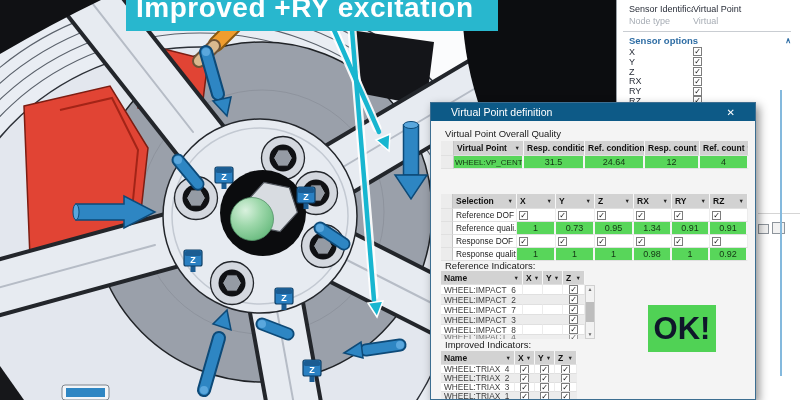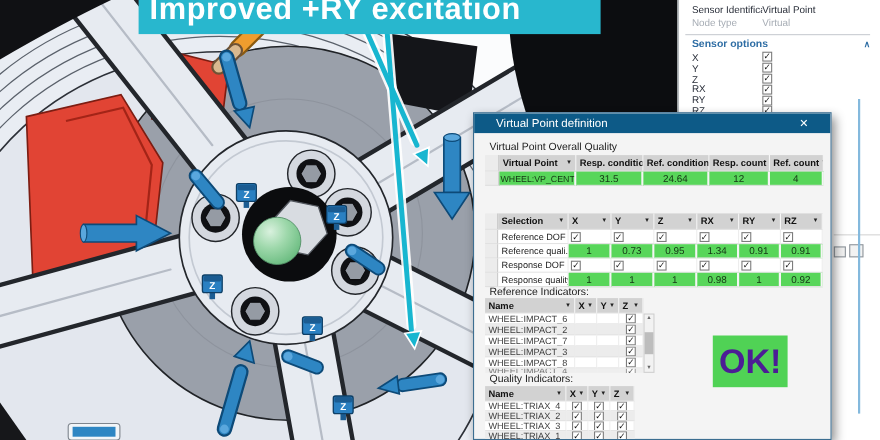--- a/index.html
+++ b/index.html
@@ -1,21 +1,21 @@
 <!DOCTYPE html>
 <html><head>
 <meta charset="utf-8">
 <style>
   html,body{margin:0;padding:0;background:#222;}
   #stage{position:relative;width:800px;height:400px;overflow:hidden;background:#fbfcfd;
          font-family:"Liberation Sans",sans-serif;}
   #scene{position:absolute;left:0;top:0;}
 
   
-  .banner{position:absolute;left:126px;top:0;width:420px;height:31px;background:#28b7ce;overflow:hidden;}
+  .banner{position:absolute;left:126px;top:0;width:372px;height:31px;background:#28b7ce;overflow:hidden;}
   .banner span{display:block;margin:-8px 0 0 10px;font-size:28px;font-weight:bold;color:#fff;letter-spacing:.5px;white-space:nowrap;}
 
   
   .panel{position:absolute;left:616px;top:0;width:184px;height:400px;background:#ffffff;
          border-left:1px solid #9aa0a6;box-sizing:border-box;}
   .p-row{display:flex;align-items:center;height:12px;padding-left:12px;font-size:9px;color:#2a2f3a;}
   .p-row.dim{color:#a7adb5;}
   .p-lab{width:64px;overflow:hidden;white-space:nowrap;}
   .p-val{white-space:nowrap;}
   .p-sep{border-top:1px solid #c9cdd2;margin:4px 0 2px 6px;width:168px;}
@@ -59,21 +59,21 @@
   #t1 .trow,.r13{height:13px;} #t1 .trow.hrow,#t2 .trow.hrow{height:15px;}
   #t2 .trow{height:13px;}
   #t3 .trow{height:10px;} #t3 .trow.hrow{height:14px;}
   #t4 .trow{height:9px;}  #t4 .trow.hrow{height:14px;}
   .sbar{position:absolute;left:154px;top:182px;width:10px;height:54px;background:#f2f2f2;border:1px solid #d0d0d0;
         box-sizing:border-box;display:flex;flex-direction:column;align-items:center;justify-content:space-between;}
   .sbar .sarr{font-size:5px;color:#666;line-height:7px;}
   .sthumb{width:8px;height:20px;background:#bdbdbd;}
 
   
-  .okbadge{position:absolute;left:648px;top:305px;width:68px;height:47px;background:#50d255;color:#4c1d95;
+  .okbadge{position:absolute;left:648px;top:305px;width:68px;height:47px;background:#50d255;color:#0f172a;
            font-size:31px;font-weight:bold;text-align:center;line-height:47px;}
   .watermark{position:absolute;left:645px;top:376px;width:148px;height:22px;background:rgba(99,99,99,.88);
              color:#fff;font-size:12px;line-height:22px;text-align:center;letter-spacing:.2px;}
 </style>
 </head>
 <body>
 
 <div id="stage">
 
   <svg id="scene" width="800" height="400" viewBox="0 0 800 400">
@@ -495,21 +495,21 @@
           <div class="tc ctr" style="width: 22px;">
             <span class="cb">✓</span>
           </div>
         </div>
       </div>
     <div class="sbar">
       <span class="sarr">▲</span>
       <span class="sthumb"></span>
       <span class="sarr">▼</span>
     </div>
-    <div class="dlab" style="top:236px;">Quality Indicators:</div>
+    <div class="dlab" style="top:236px;">Improved Indicators:</div>
     <div id="t4" class="tbl" style="left:10px;top:248px;">
         <div class="trow hrow">
           <div class="tc hd" style="width: 74px;">
             <span class="hlab">Name</span>
             <span class="drop">▼</span>
           </div>
           <div class="tc hd" style="width: 20px;">
             <span class="hlab">X</span>
             <span class="drop">▼</span>
           </div>

